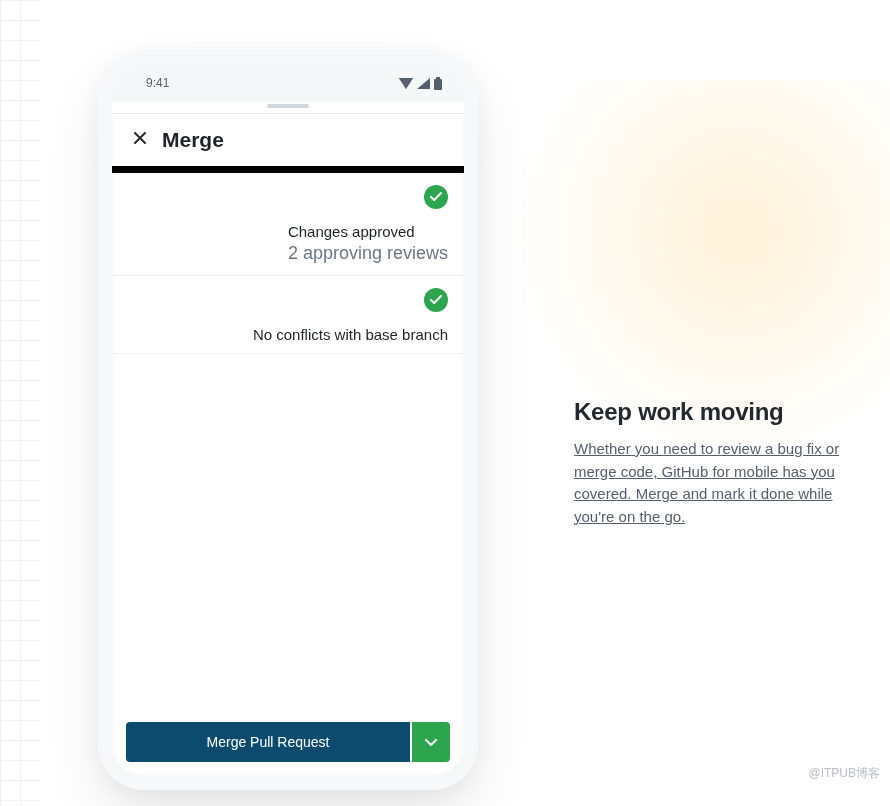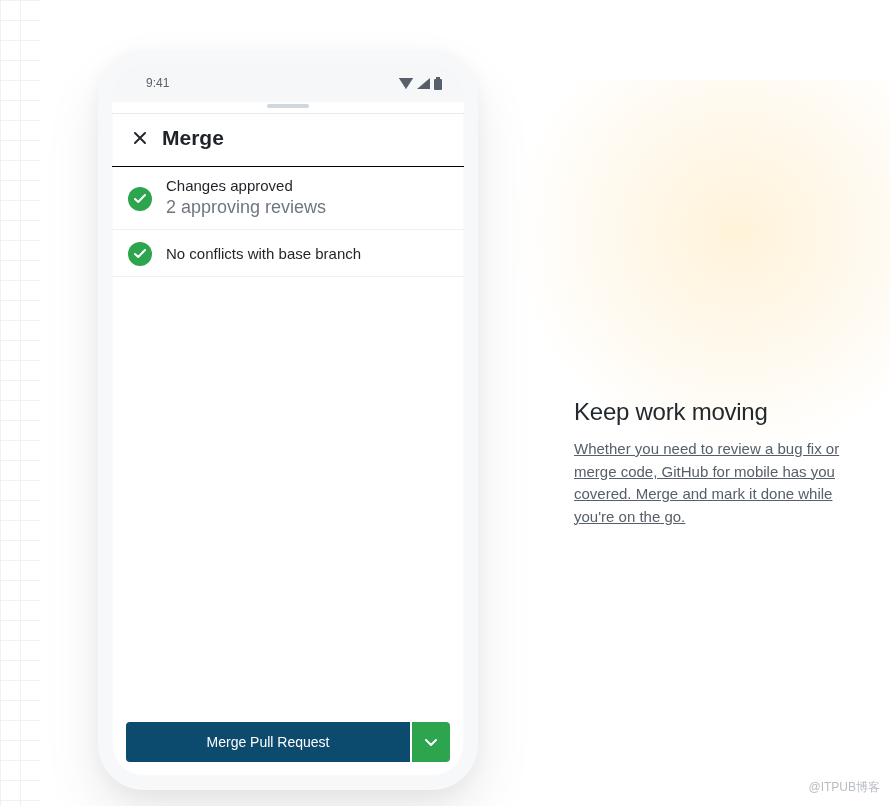--- a/index.html
+++ b/index.html
@@ -56,39 +56,40 @@
     height: 12px;
     display: flex; justify-content: center; align-items: flex-start;
     background: #fff;
     border-bottom: 1px solid #e7e9ec;
   }
   .grab-handle div {
     width: 42px; height: 4px; background: #d0d7de; border-radius: 2px; margin-top: 2px;
   }
 
   .title-bar {
-    display: flex; 
+    display: flex; align-items: center;
     padding: 12px 16px 12px 14px;
-    border-bottom: 1px solid #000000;
+    border-bottom: 7px solid #000000;
   }
   .close-btn {
     width: 28px; height: 28px;
     display: flex; align-items: center; justify-content: center;
     color: #24292f;
   }
   .title-text {
     font-size: 21px; font-weight: 700; color: #1f2328; margin-left: 8px;
   }
 
   .status-list { flex: 1; overflow-y: auto; }
   .status-item {
-    display: flex; align-items: center;
+    display: flex; align-items: flex-end;
     padding: 10px 16px;
     border-bottom: 1px solid #eef0f2;
     gap: 14px;
+    flex-direction: column;
   }
   .check-circle {
     width: 24px; height: 24px; border-radius: 50%;
     background: #2da44e;
     display: flex; align-items: center; justify-content: center;
     flex-shrink: 0; margin-top: 2px;
   }
   .check-circle svg { display: block; }
   .status-text-wrap { display: flex; flex-direction: column; }
   .status-title { font-size: 15px; color: #1f2328; font-weight: 500; }
@@ -114,25 +115,25 @@
     display: flex; align-items: center; justify-content: center;
     color: #fff;
   }
 
   .right-copy {
     position: absolute;
     left: 574px; top: 398px;
     width: 270px;
     z-index: 1;
   }
-  .right-heading { font-size: 24px; font-weight: 400; color: #24292f; margin-bottom: 12px; letter-spacing: -0.01em; }
+  .right-heading { font-size: 24px; font-weight: 700; color: #24292f; margin-bottom: 12px; letter-spacing: -0.01em; }
   .right-body { font-size: 15px; color: #57606a; line-height: 1.5; text-decoration: underline; }
 
   .watermark {
-    position: absolute; right: 10px; bottom: 10px;
+    position: absolute; right: 10px; bottom: 24px;
     font-size: 12px; color: #b8bdc4;
     z-index: 2;
   }
 </style>
 </head>
 <body>
 
 <div class="bg-grid"></div>
 <div class="bg-glow"></div>
 

